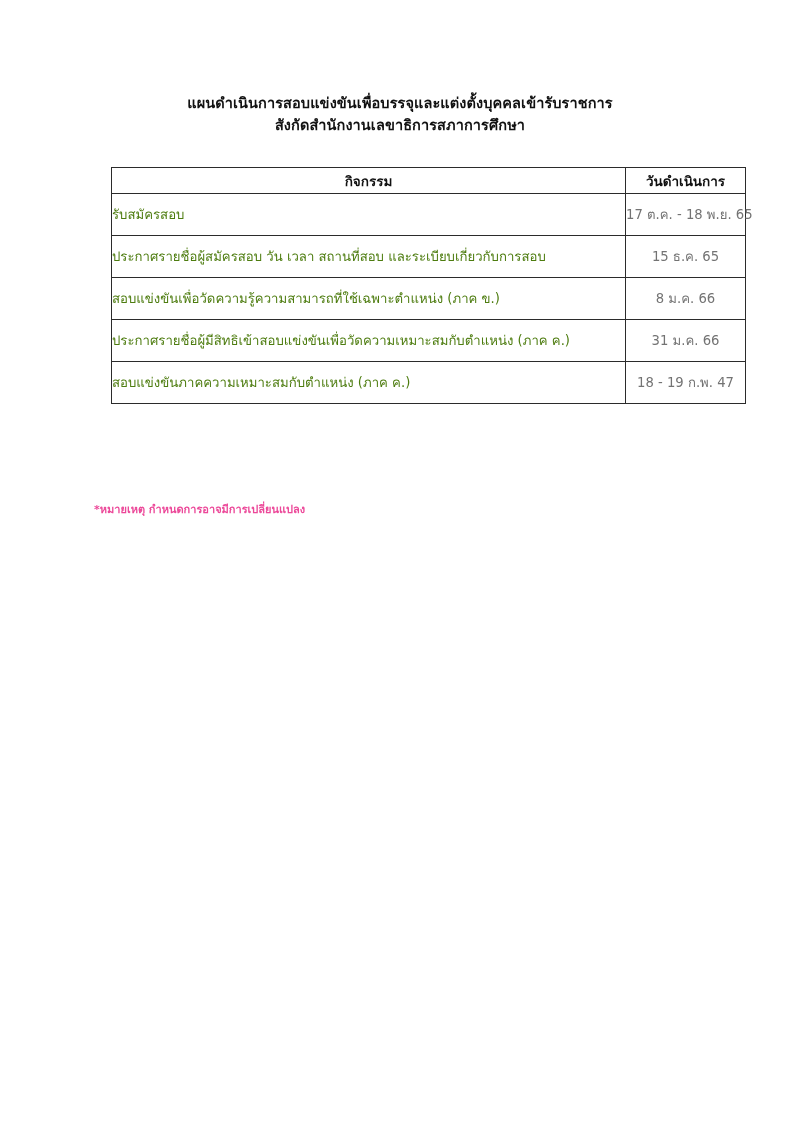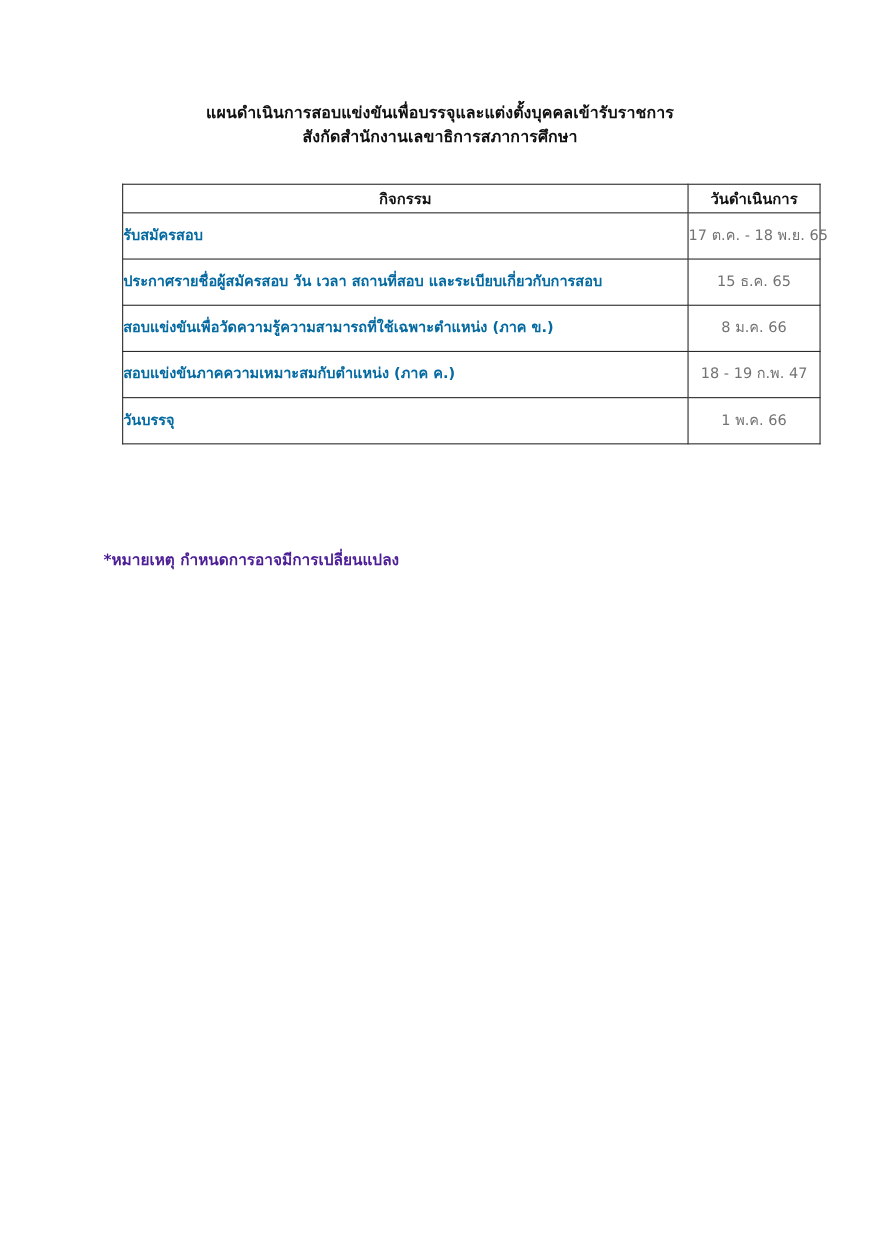--- a/index.html
+++ b/index.html
@@ -62,45 +62,45 @@
     height: 25px;
     font-size: 13.5px;
     font-weight: 700;
     text-align: center;
     color: #111111;
     line-height: 18px;
   }
   td.activity-cell {
     height: 41px;
     font-size: 13.2px;
-    font-weight: 700;
+    font-weight: 400;
     text-align: left;
     padding-left: 10px;
     line-height: 19px;
-    color: #0369a1;
+    color: #4d7c0f;
     white-space: nowrap;
     overflow: hidden;
   }
   td.date-cell {
     height: 41px;
     font-size: 13.2px;
     font-weight: 400;
     text-align: center;
     line-height: 19px;
     color: #737373;
     white-space: nowrap;
   }
   .footnote {
     position: absolute;
     left: 94px;
     top: 500px;
-    font-size: 14px;
+    font-size: 11px;
     font-weight: 700;
     line-height: 20px;
-    color: #4c1d95;
+    color: #ec4899;
     white-space: nowrap;
   }
 </style>
 </head>
 <body>
 
 <div class="page">
 
   <div class="title-block">
     <span class="title-line">แผนดำเนินการสอบแข่งขันเพื่อบรรจุและแต่งตั้งบุคคลเข้ารับราชการ</span>
@@ -126,26 +126,26 @@
         </tr>
         <tr>
           <td class="activity-cell">ประกาศรายชื่อผู้สมัครสอบ วัน เวลา สถานที่สอบ และระเบียบเกี่ยวกับการสอบ</td>
           <td class="date-cell">15 ธ.ค. 65</td>
         </tr>
         <tr>
           <td class="activity-cell">สอบแข่งขันเพื่อวัดความรู้ความสามารถที่ใช้เฉพาะตำแหน่ง (ภาค ข.)</td>
           <td class="date-cell">8 ม.ค. 66</td>
         </tr>
         <tr>
+          <td class="activity-cell">ประกาศรายชื่อผู้มีสิทธิเข้าสอบแข่งขันเพื่อวัดความเหมาะสมกับตำแหน่ง (ภาค ค.)</td>
+          <td class="date-cell">31 ม.ค. 66</td>
+        </tr>
+        <tr>
           <td class="activity-cell">สอบแข่งขันภาคความเหมาะสมกับตำแหน่ง (ภาค ค.)</td>
           <td class="date-cell">18 - 19 ก.พ. 47</td>
-        </tr>
-        <tr>
-          <td class="activity-cell">วันบรรจุ</td>
-          <td class="date-cell">1 พ.ค. 66</td>
         </tr>
       </tbody>
     </table>
   </div>
 
   <div class="footnote">*หมายเหตุ กำหนดการอาจมีการเปลี่ยนแปลง</div>
 
 </div>
 
 </body></html>

